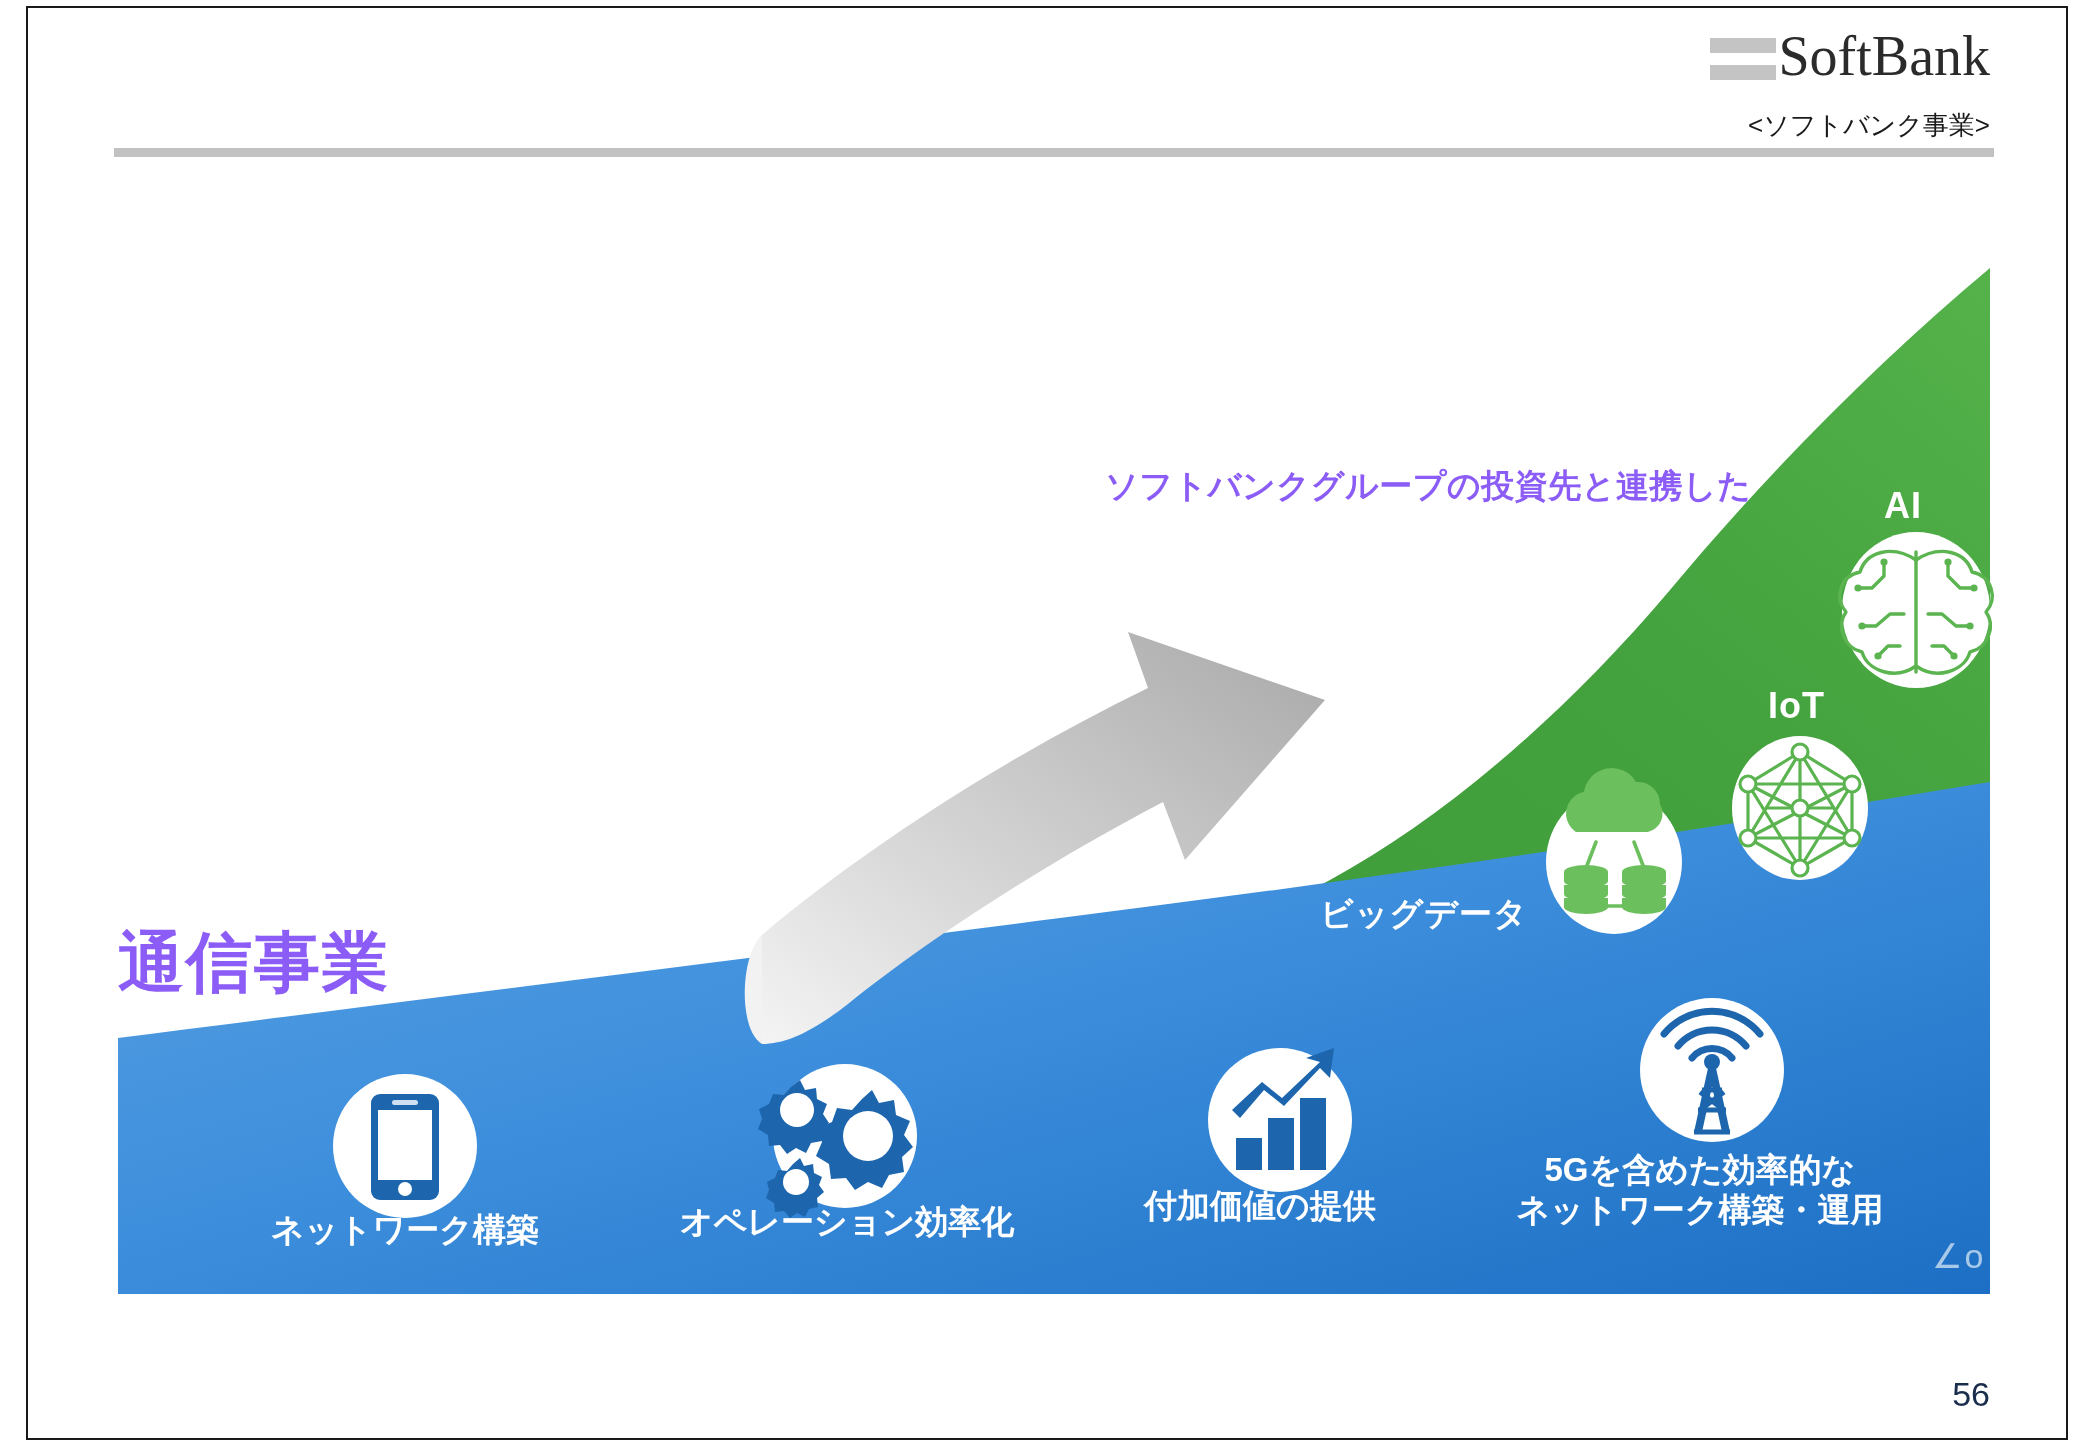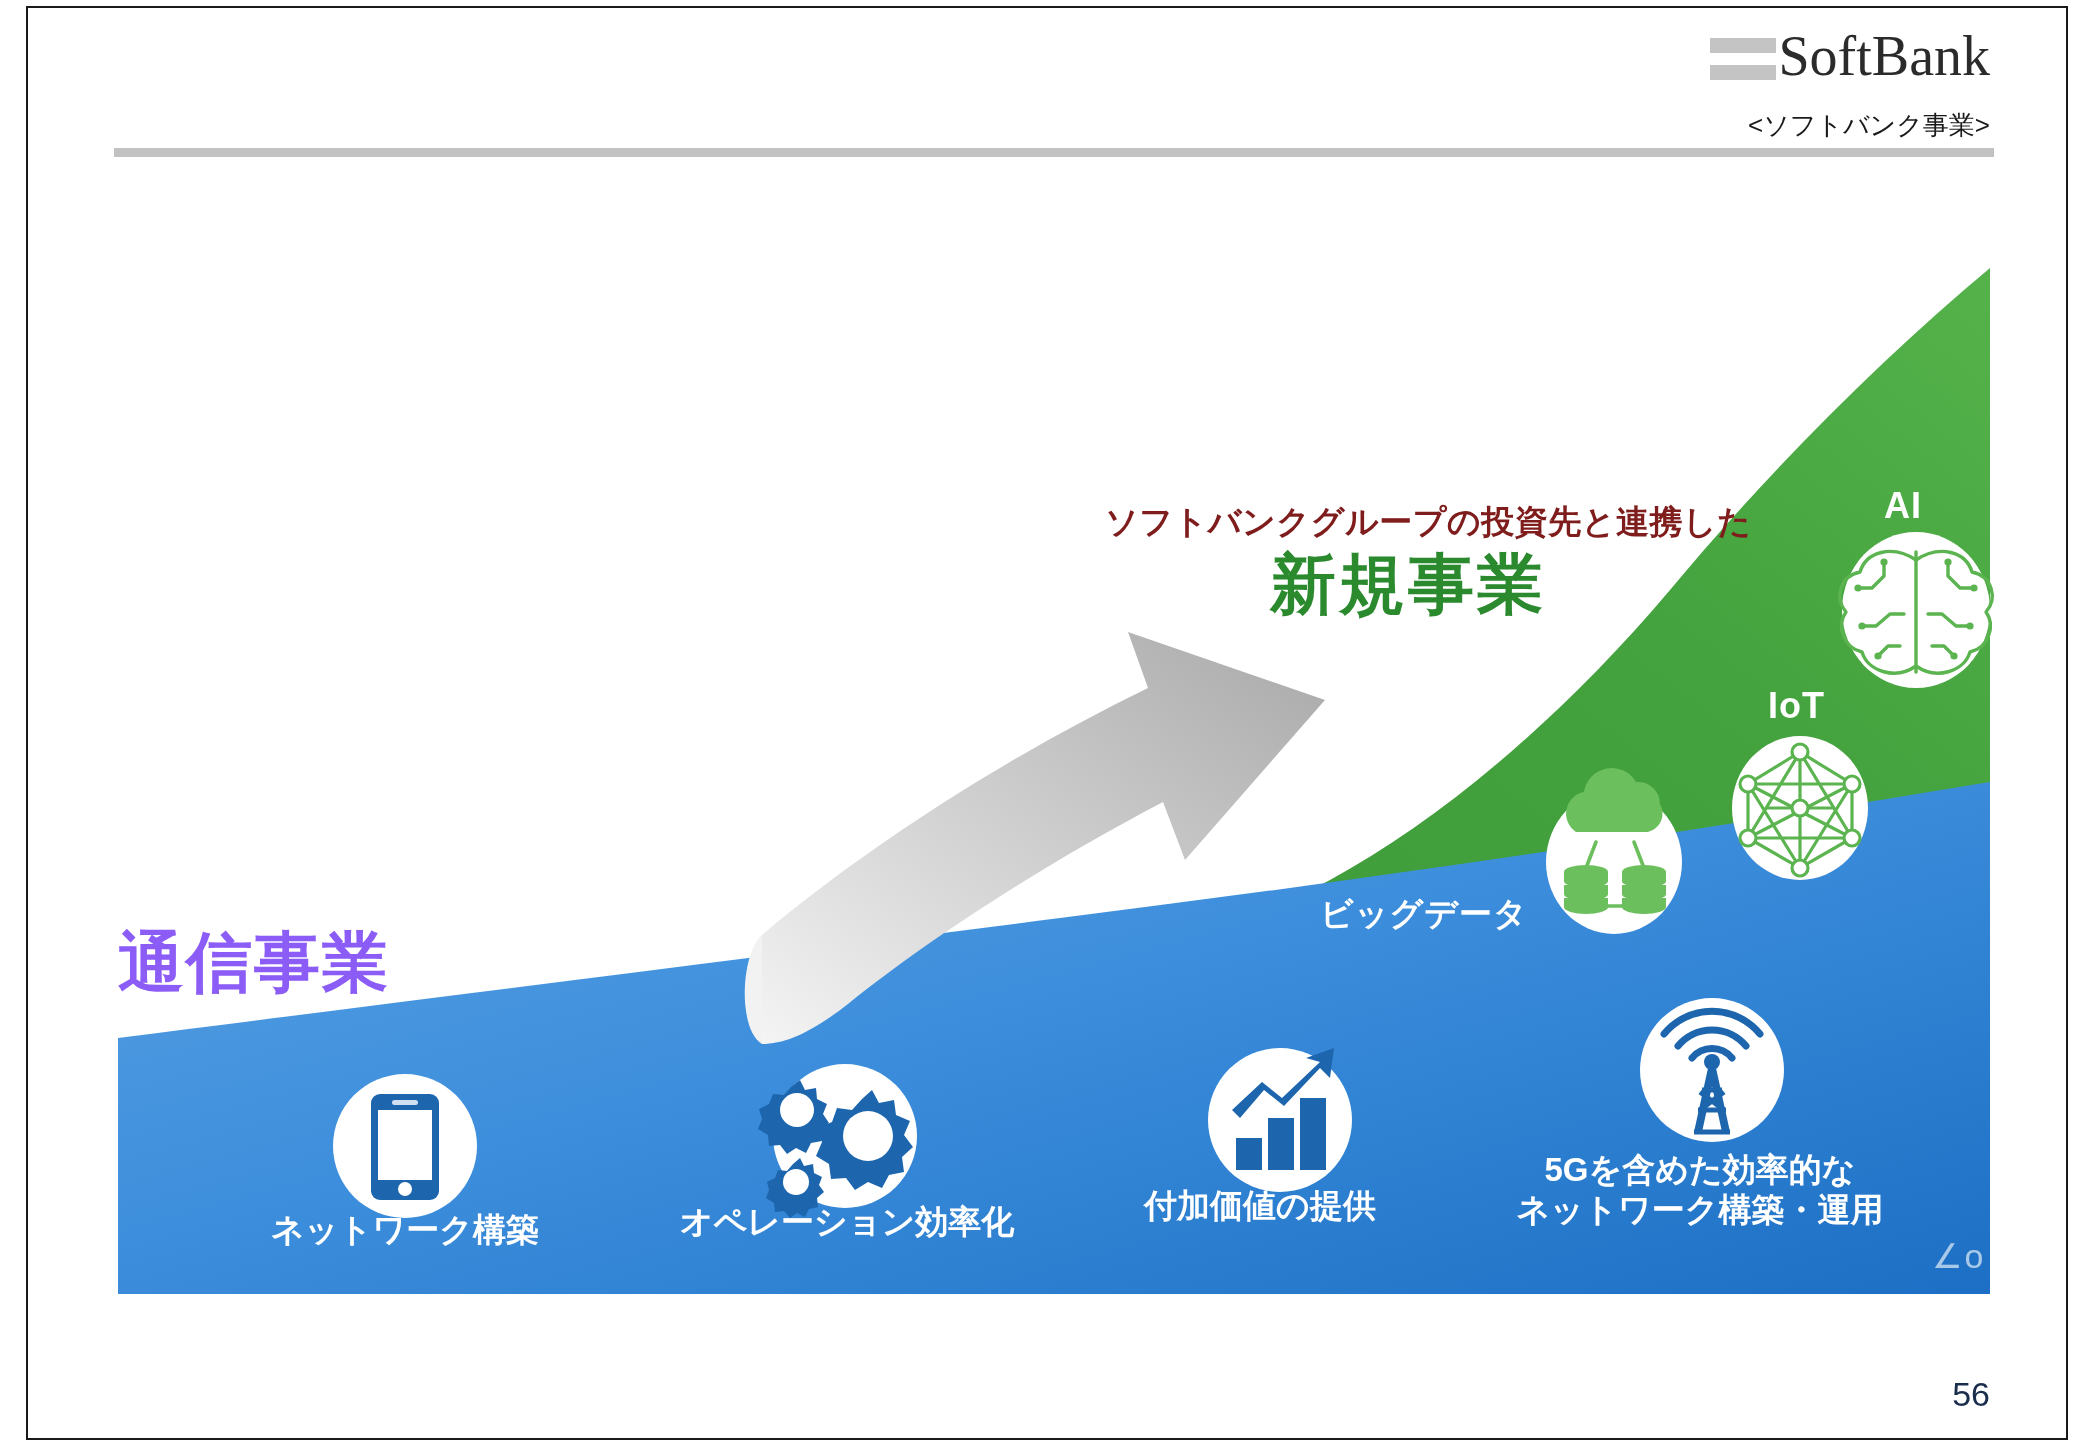--- a/index.html
+++ b/index.html
@@ -99,24 +99,24 @@
   .label-telecom {
     left: 118px;
     top: 918px;
     font-size: 66px;
     font-weight: bold;
     color: #8b5cf6;
     letter-spacing: 2px;
   }
   .newbiz-sub {
     left: 1105px;
-    top: 500px;
+    top: 464px;
     font-size: 33px;
     font-weight: bold;
-    color: #7f1d1d;
+    color: #8b5cf6;
     letter-spacing: 0.5px;
   }
   .newbiz-main {
     left: 1270px;
     top: 540px;
     font-size: 66px;
     font-weight: bold;
     color: #2c8a2e;
     letter-spacing: 3px;
   }
@@ -378,21 +378,20 @@
           <path d="M1694 1132 L1730 1132"></path>
         </g>
       </g>
     </g>
   </svg>
 
   <div class="ov label-telecom">通信事業</div>
 
   <div class="ov newbiz-sub">ソフトバンクグループの投資先と連携した</div>
 
-  <div class="ov newbiz-main">新規事業</div>
 
   <div class="ov tag-ai">AI</div>
 
   <div class="ov tag-iot">IoT</div>
 
   <div class="ov tag-bigdata">ビッグデータ</div>
 
   <div class="ov pillar-label pl-1">ネットワーク構築</div>
 
   <div class="ov pillar-label pl-2">オペレーション効率化</div>

